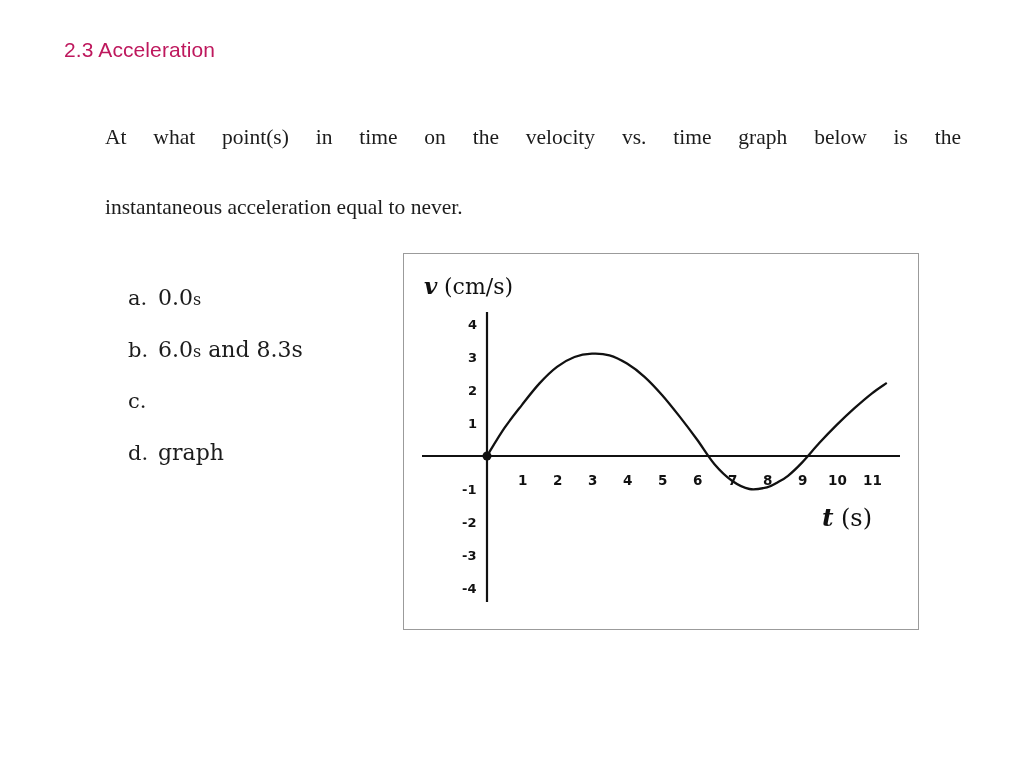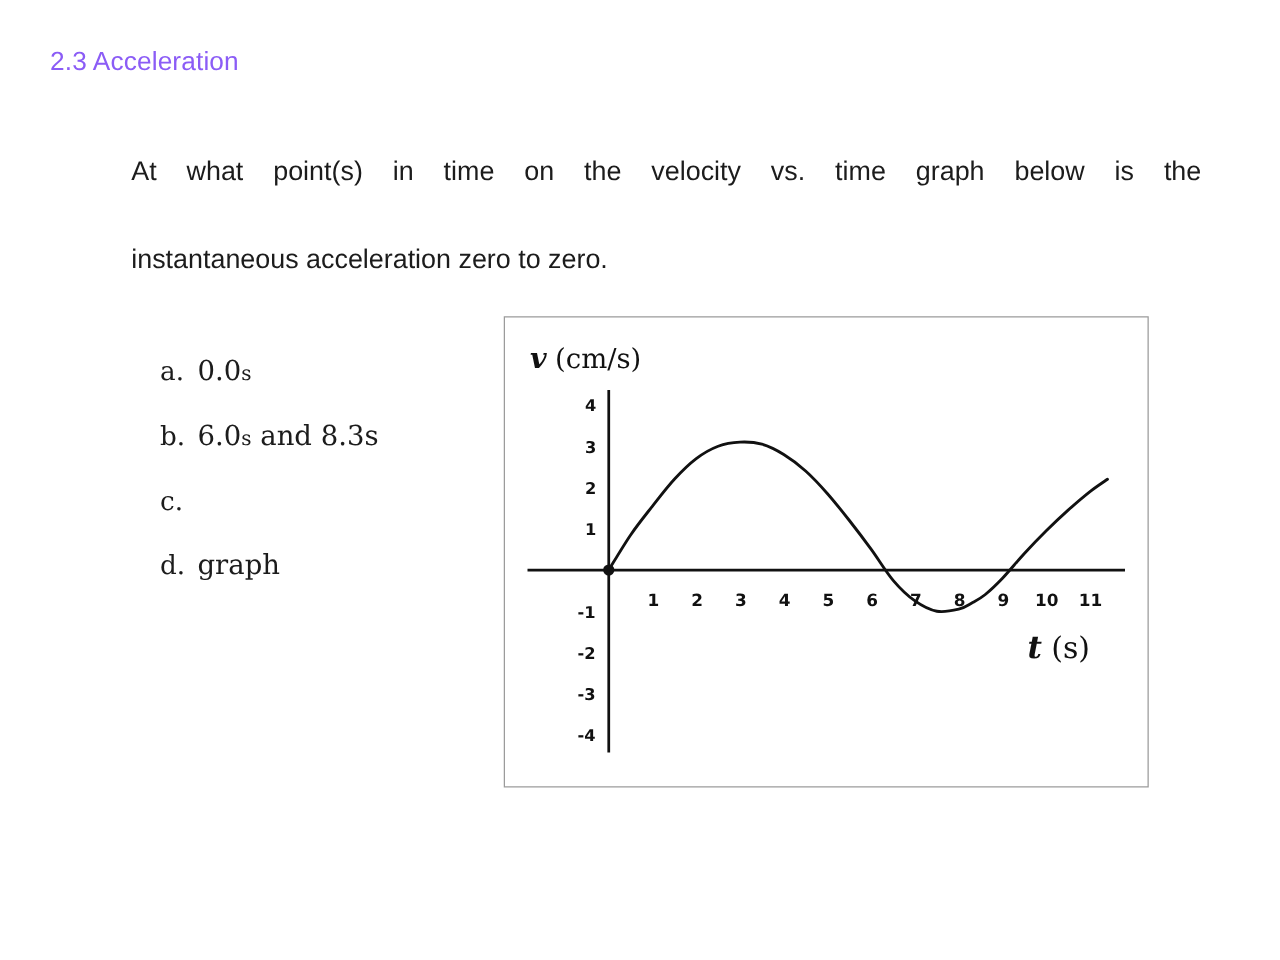--- a/index.html
+++ b/index.html
@@ -13,34 +13,34 @@
     font-family: "Liberation Sans", sans-serif;
     overflow: hidden;
     position: relative;
   }
   .slide {
     position: absolute;
     inset: 0;
   }
   .slide-title {
     position: absolute;
-    left: 40px;
+    left: 64px;
     top: 38px;
     font-size: 21px;
-    color: #8b5cf6;
+    color: #be185d;
     font-family: "Liberation Sans", sans-serif;
     letter-spacing: 0.1px;
     white-space: nowrap;
   }
   .question {
     position: absolute;
     left: 105px;
     top: 120px;
     width: 856px;
-    font-family: Liberation Sans, sans-serif;
+    font-family: Liberation Serif, serif;
     font-size: 21.5px;
     line-height: 35px;
     color: #1c1c1c;
     text-align: justify;
     text-justify: inter-word;
   }
   .question .line1 {
     display: block;
     text-align: justify;
   }
@@ -92,21 +92,21 @@
 </style>
 </head>
 <body>
 
 <div class="slide">
 
   <div class="slide-title">2.3 Acceleration</div>
 
   <div class="question">
     <span class="line1">At what point(s) in time on the velocity vs. time graph below is the</span>
-    <span>instantaneous acceleration zero to zero.</span>
+    <span>instantaneous acceleration equal to never.</span>
   </div>
 
   <div class="choices">
     <div class="choice">
       <span class="choice-letter">a.</span>
       <span class="choice-text">
         <span>0.0</span><span class="unit">s</span>
       </span>
     </div>
     <div class="choice">

